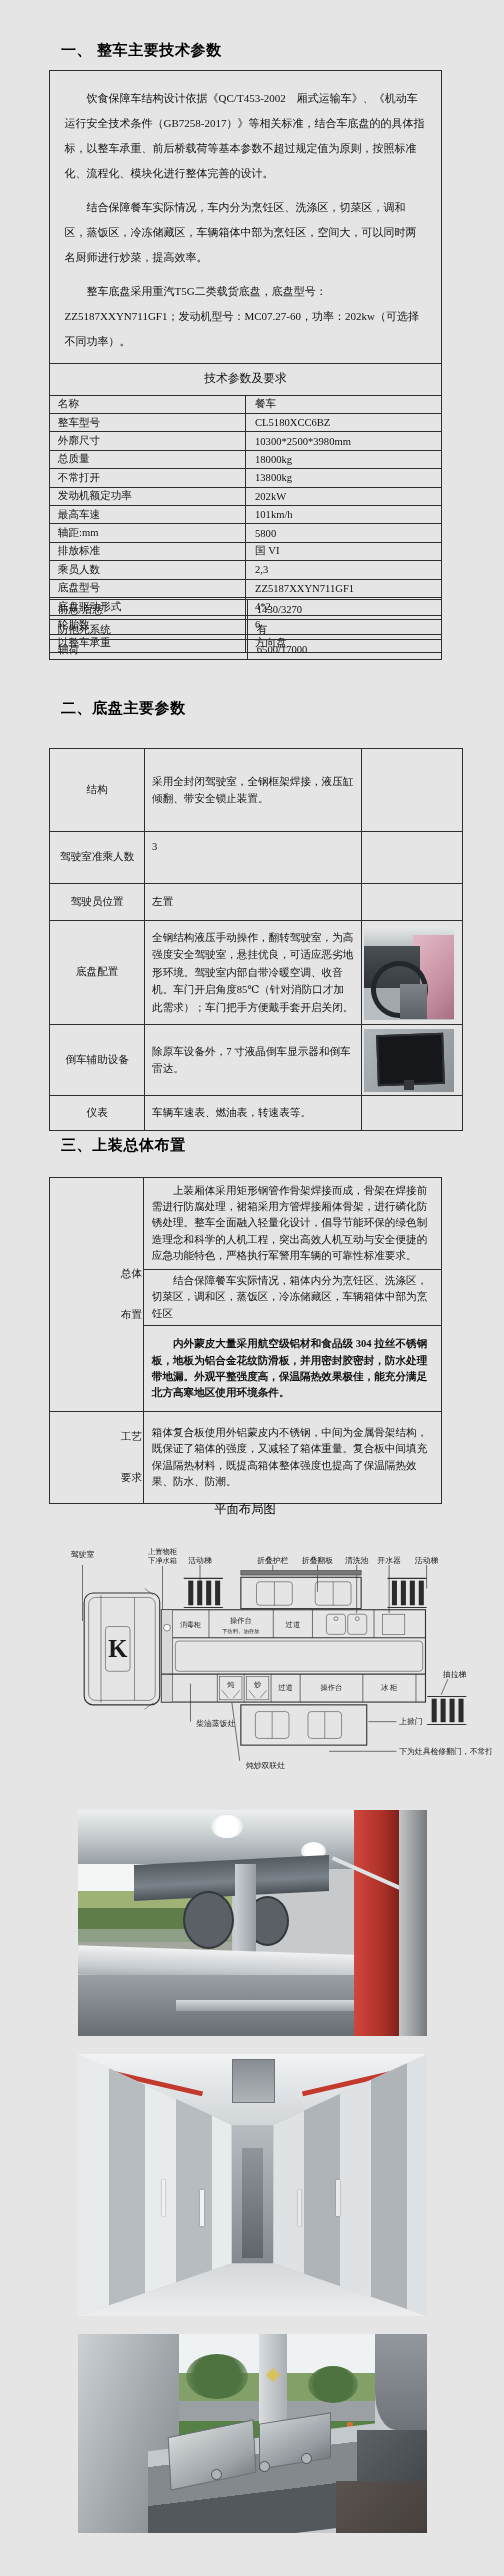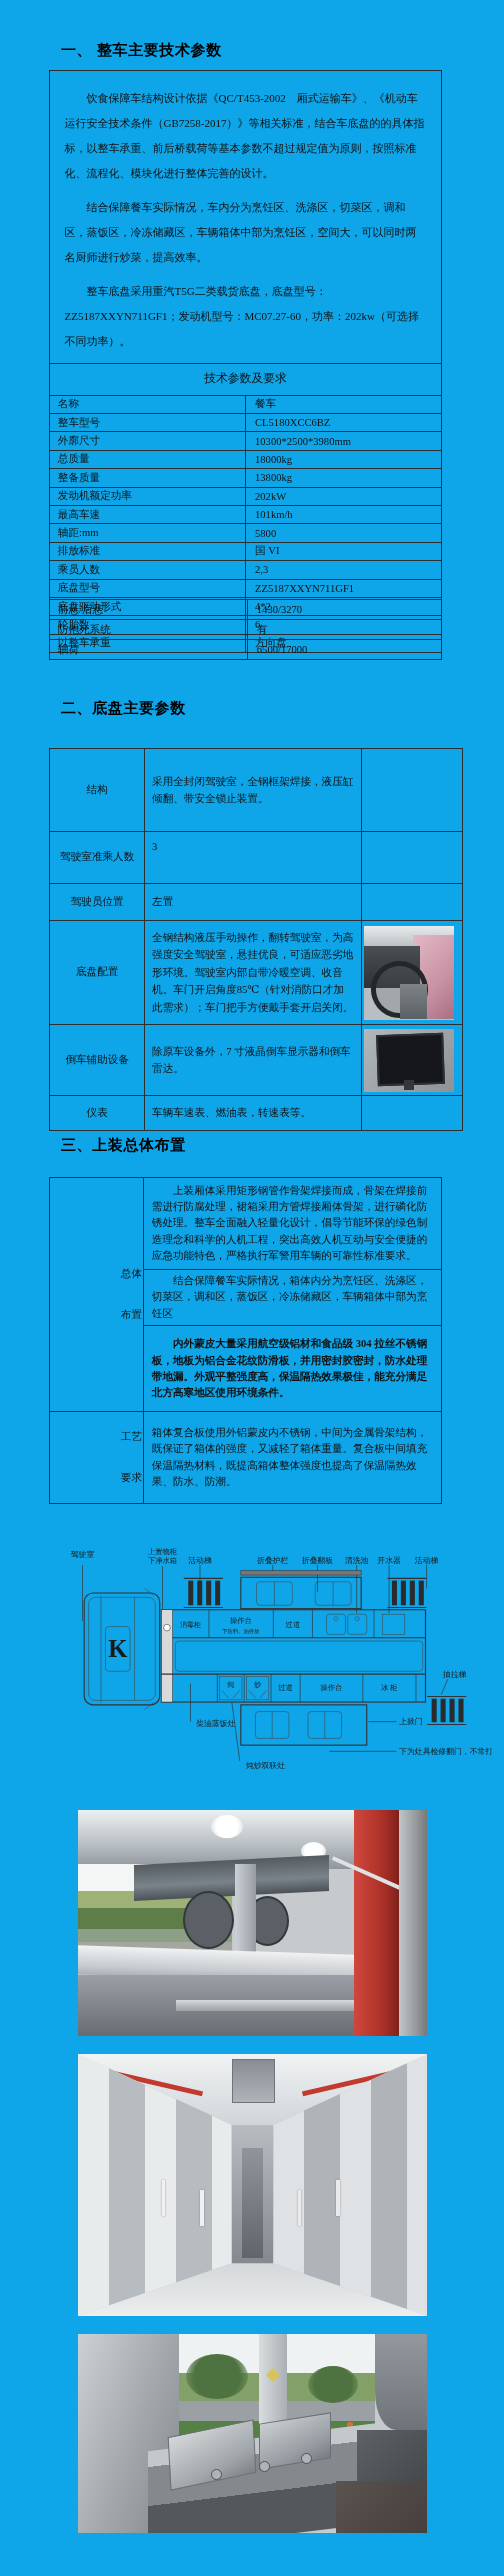--- a/index.html
+++ b/index.html
@@ -1,16 +1,16 @@
 <!DOCTYPE html>
 <html style="font-size:9px"><head>
 <meta charset="utf-8">
 <style>
   html,body{margin:0;padding:0;background:#ffffff;}
-  #page{position:relative;width:504px;height:2576px;background:#0ea5e9;overflow:hidden;
+  #page{position:relative;width:504px;height:2576px;background:#e5e5e5;overflow:hidden;
         font-family:"Liberation Serif","DejaVu Serif",serif;color:#111;}
   .sec-title{position:absolute;left:61px;font-size:15px;font-weight:bold;color:#000;
              letter-spacing:0.6px;font-family:"Liberation Sans","DejaVu Sans",sans-serif;}
   table{border-collapse:collapse;table-layout:fixed;}
   td{border:1.1px solid #2e2e2e;font-size:10.6px;color:#111;vertical-align:middle;overflow:hidden;}
   
   #t1{position:absolute;left:49px;top:70px;width:393px;}
   #t1 .intro-cell{height:226px;vertical-align:top;padding:14.6px 14.6px 0 14.6px;}
   #t1 .intro-cell p{margin:0 0 9px 0;line-height:25px;text-indent:2em;font-size:11px;}
   #t1 .hdr{height:29px;text-align:center;font-size:11.8px;}
@@ -123,21 +123,21 @@
         </tr>
     <tr class="lr">
           <td class="lab">外廓尺寸</td>
           <td class="val">10300*2500*3980mm</td>
         </tr>
     <tr class="lr">
           <td class="lab">总质量</td>
           <td class="val">18000kg</td>
         </tr>
     <tr class="lr">
-          <td class="lab">整备质量</td>
+          <td class="lab">不常打开</td>
           <td class="val">13800kg</td>
         </tr>
     <tr class="lr">
           <td class="lab">发动机额定功率</td>
           <td class="val">202kW</td>
         </tr>
     <tr class="lr">
           <td class="lab">最高车速</td>
           <td class="val">101km/h</td>
         </tr>
@@ -257,20 +257,21 @@
     </tr>
     <tr>
       <td class="lab">工艺
 
 要求</td>
       <td class="desc" style="height:84px;">箱体复合板使用外铝蒙皮内不锈钢，中间为金属骨架结构，既保证了箱体的强度，又减轻了箱体重量。复合板中间填充保温隔热材料，既提高箱体整体强度也提高了保温隔热效果、防水、防潮。</td>
     </tr>
   </tbody>
     </table>
 
+  <div id="plan-title">平面布局图</div>
 
   <svg id="plan-svg" width="443" height="235" viewBox="0 0 790 420">
 
     <text x="59" y="36" font-size="14" text-anchor="middle">驾驶室</text>
     <text x="202" y="30" font-size="13" text-anchor="middle" style="white-space:pre-line;"><tspan x="202" dy="0">上置物柜</tspan><tspan x="202" dy="16">下净水箱</tspan></text>
     <text x="269" y="46" font-size="14" text-anchor="middle">活动梯</text>
     <text x="399" y="46" font-size="14" text-anchor="middle">折叠护栏</text>
     <text x="479" y="46" font-size="14" text-anchor="middle">折叠翻板</text>
     <text x="549" y="46" font-size="14" text-anchor="middle">清洗池</text>
     <text x="607" y="46" font-size="14" text-anchor="middle">开水器</text>

